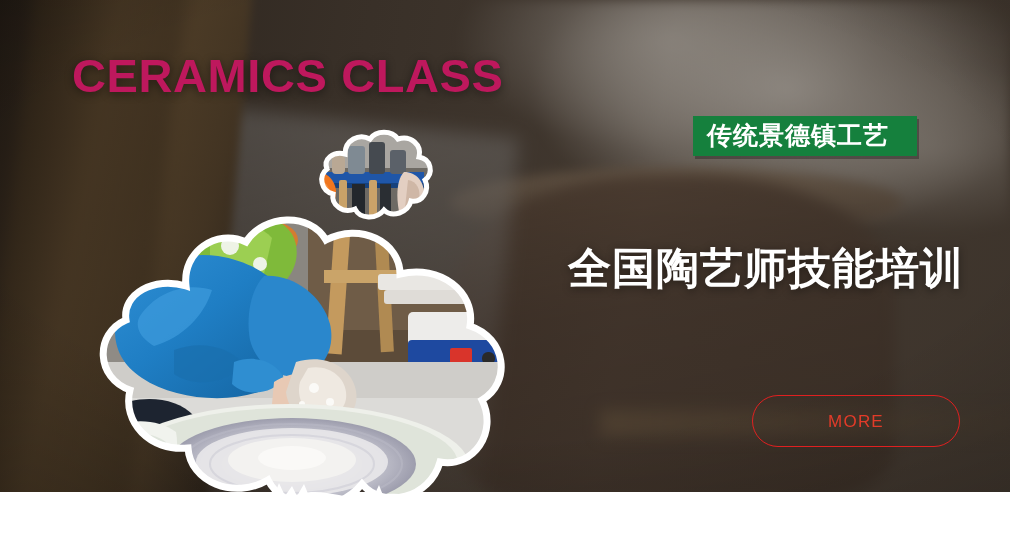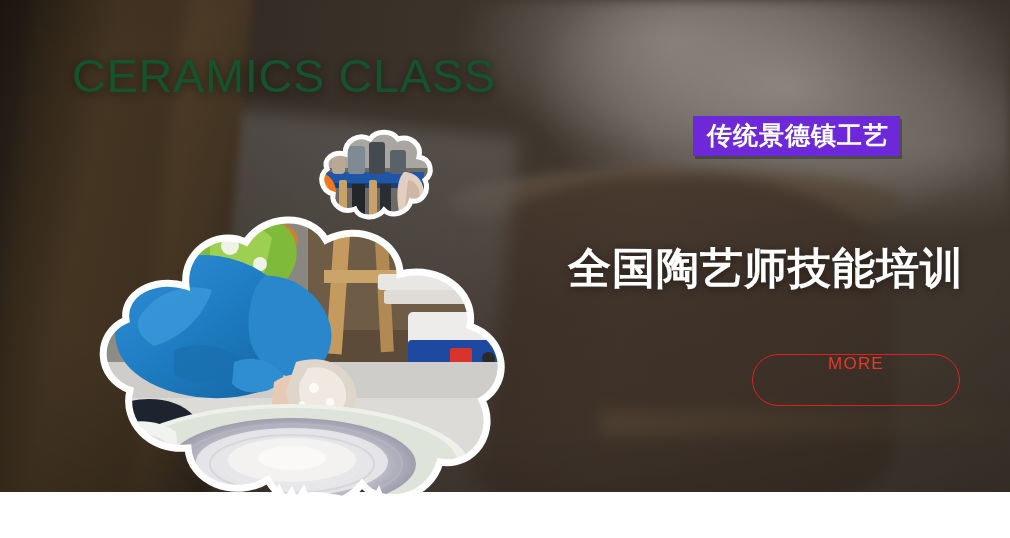--- a/index.html
+++ b/index.html
@@ -77,21 +77,21 @@
   }
 
   
   .bottom-strip{
     position:absolute;left:0;top:492px;width:1010px;height:46px;background:#ffffff;
   }
 
   
   .headline{position:absolute;left:72px;top:52px;}
   .headline .en{
-    font-size:47px;font-weight:400;color:#14532d;letter-spacing:.6px;
+    font-size:47px;font-weight:700;color:#be185d;letter-spacing:.6px;
     line-height:1;white-space:nowrap;
     text-shadow:0 2px 10px rgba(0,0,0,.45);
   }
   .headline .cn{
     margin-top:14px;
     font-size:40px;font-weight:300;color:#ffffff;letter-spacing:14px;
     line-height:1;white-space:nowrap;
     text-shadow:0 2px 10px rgba(0,0,0,.45);
   }
 
@@ -100,22 +100,22 @@
   .cloud svg{display:block;}
 
   .cloud-small{left:312px;top:128px;width:126px;height:98px;}
   .cloud-big{left:78px;top:212px;width:456px;height:310px;}
 
   
 
   
   .badge{
     position:absolute;left:693px;top:116px;
-    background:#6d28d9;
-    padding:7px 11px 8px 14px;
+    background:#15803d;
+    padding:7px 28px 8px 14px;
     box-shadow:2px 3px 0 rgba(0,0,0,.28);
   }
   .badge span{
     display:block;font-size:25px;font-weight:700;color:#ffffff;
     letter-spacing:1px;line-height:1;white-space:nowrap;
   }
 
   .line-main{
     position:absolute;left:568px;top:203px;
     font-size:43px;font-weight:700;color:#ffffff;letter-spacing:1px;
@@ -124,24 +124,24 @@
     margin-top:44px;
   }
   .line-sub{
     position:absolute;left:686px;top:279px;
     font-size:37px;font-weight:400;color:#ffffff;letter-spacing:2px;
     line-height:1;white-space:nowrap;
     text-shadow:0 2px 9px rgba(0,0,0,.45);
   }
 
   .more-btn{
-    position:absolute;left:752px;top:354px;width:208px;height:52px;
+    position:absolute;left:752px;top:395px;width:208px;height:52px;
     border:1.6px solid #e02020;border-radius:26px;
     background:transparent;
-    display:flex;justify-content:center;
+    display:flex;align-items:center;justify-content:center;
     cursor:pointer;padding:0;
   }
   .more-btn span{
     font-size:17px;font-weight:400;color:#e23b29;letter-spacing:1.2px;
     line-height:1;
   }
 </style>
 </head>
 <body>
 

